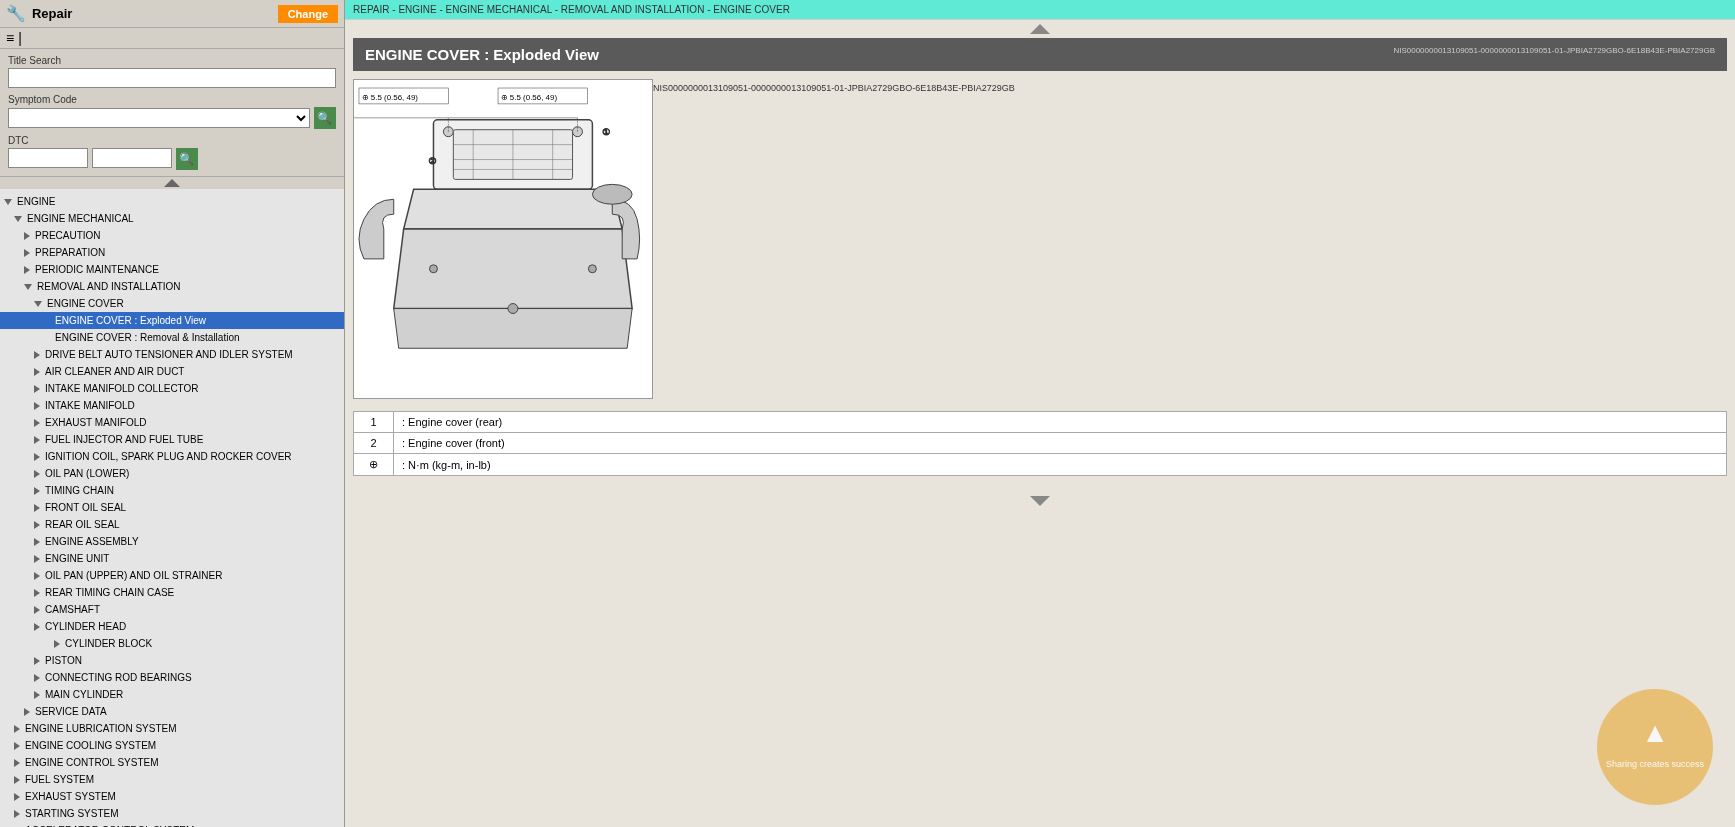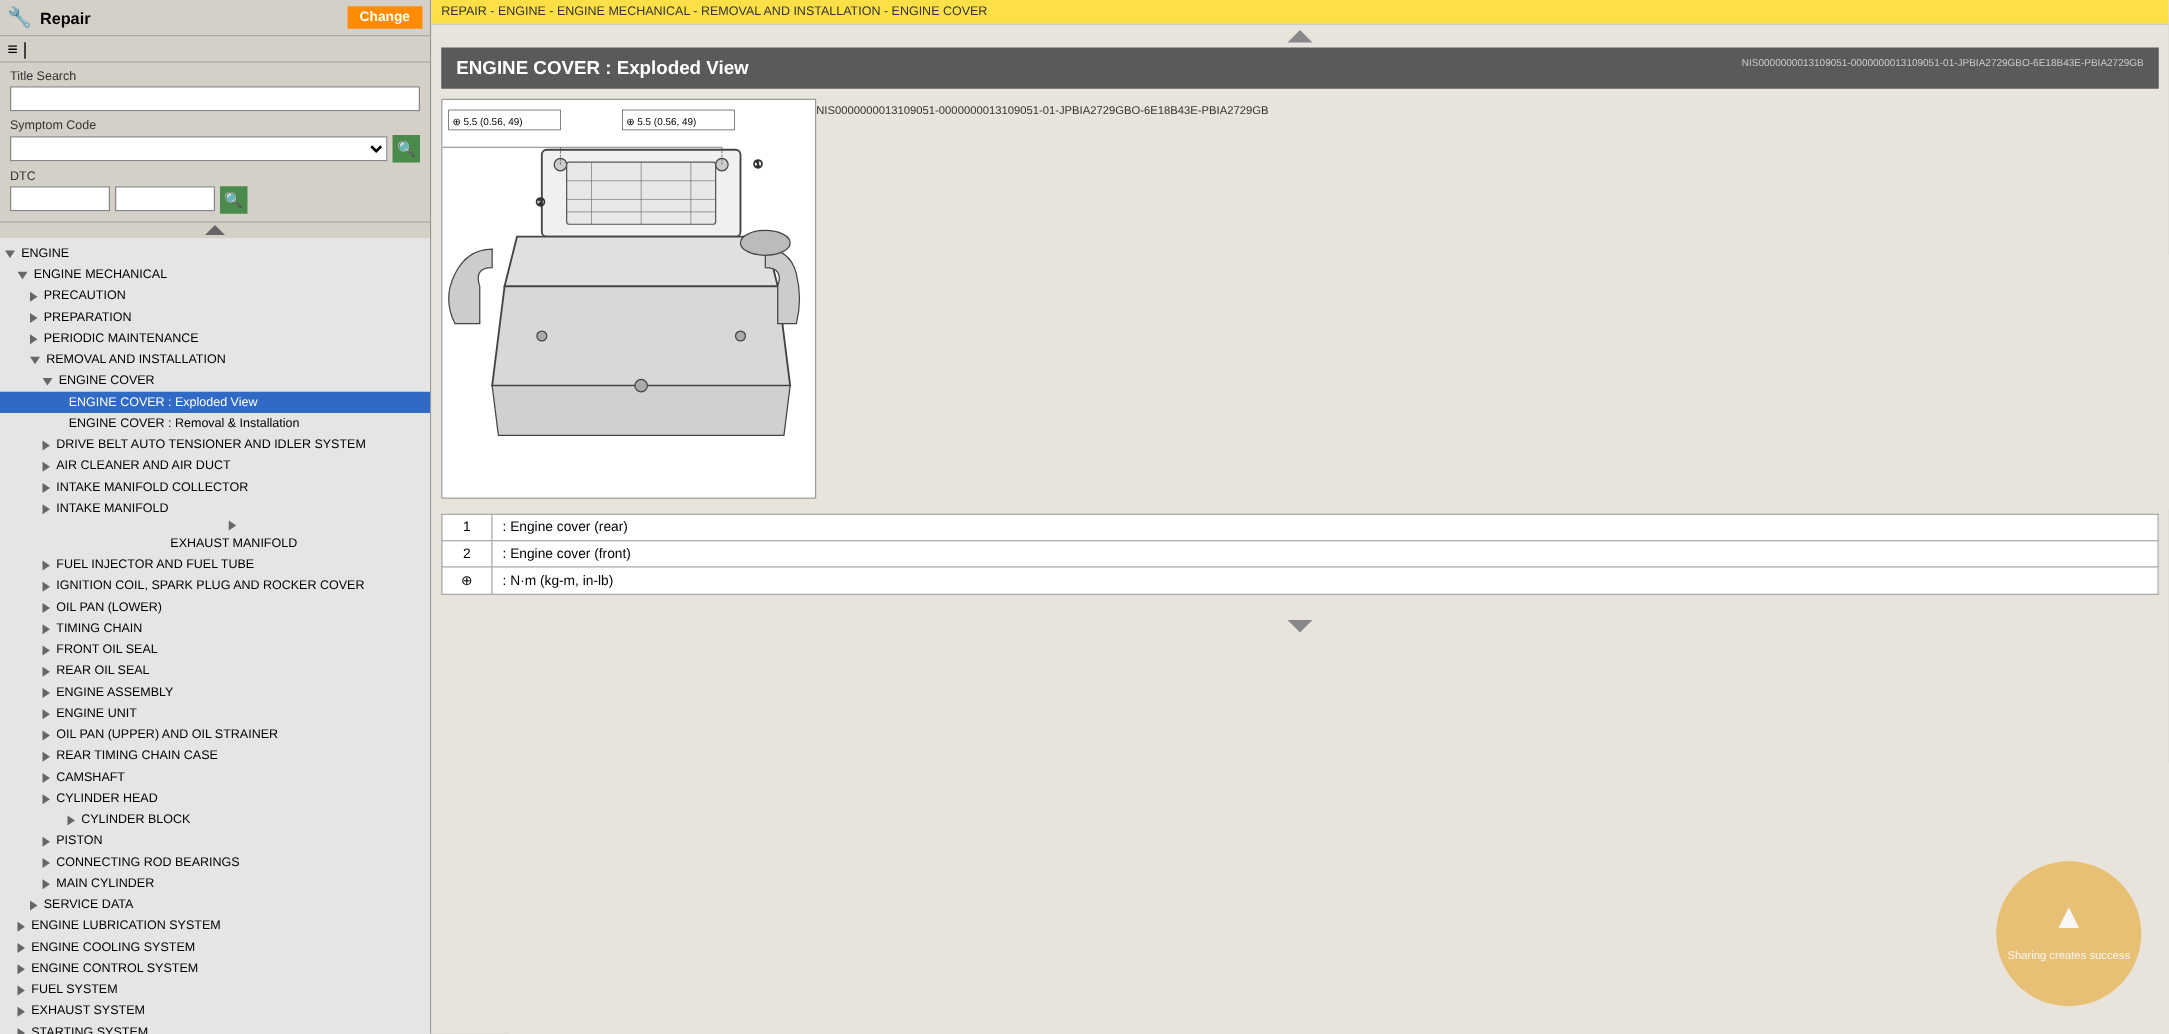--- a/index.html
+++ b/index.html
@@ -158,21 +158,21 @@
       display: flex;
       flex-direction: column;
       background: #e8e4dc;
       overflow: hidden;
     }
 
     #breadcrumb {
       padding: 4px 8px;
       font-size: 10px;
       color: #333;
-      background: #fde047;
+      background: #5eead4;
       border-bottom: 1px solid #ccc;
     }
 
     #content-area {
       flex: 1;
       overflow-y: auto;
       padding: 4px 8px;
       position: relative;
     }
 
@@ -360,21 +360,21 @@
         <span>AIR CLEANER AND AIR DUCT</span>
       </div>
       <div class="tree-item" style="padding-left: 34px;">
         <span class="tri-right"></span>
         <span>INTAKE MANIFOLD COLLECTOR</span>
       </div>
       <div class="tree-item" style="padding-left: 34px;">
         <span class="tri-right"></span>
         <span>INTAKE MANIFOLD</span>
       </div>
-      <div class="tree-item" style="padding-left: 34px; flex-direction: column;">
+      <div class="tree-item" style="padding-left: 34px;">
         <span class="tri-right"></span>
         <span>EXHAUST MANIFOLD</span>
       </div>
       <div class="tree-item" style="padding-left: 34px;">
         <span class="tri-right"></span>
         <span>FUEL INJECTOR AND FUEL TUBE</span>
       </div>
       <div class="tree-item" style="padding-left: 34px;">
         <span class="tri-right"></span>
         <span>IGNITION COIL, SPARK PLUG AND ROCKER COVER</span>

